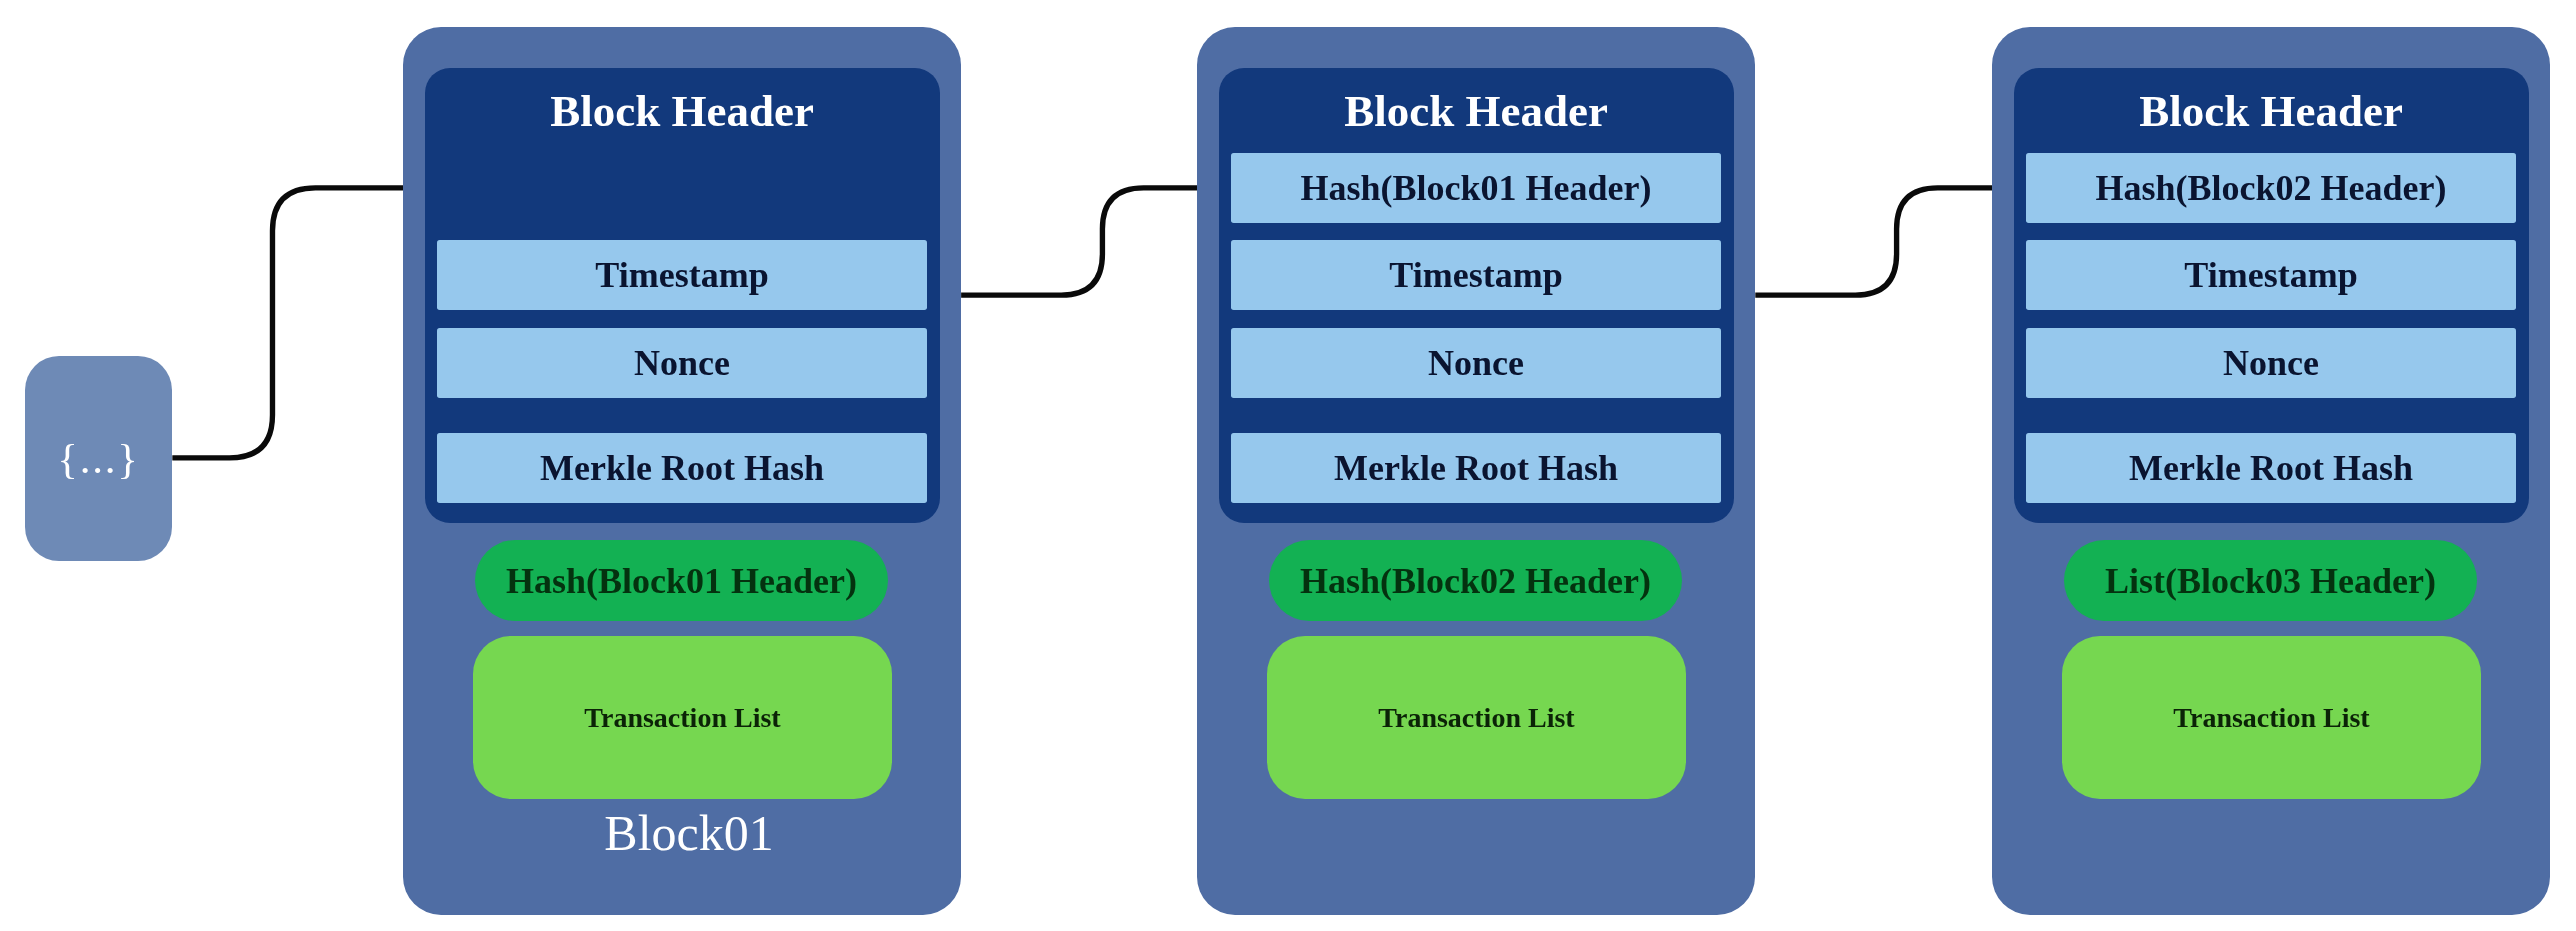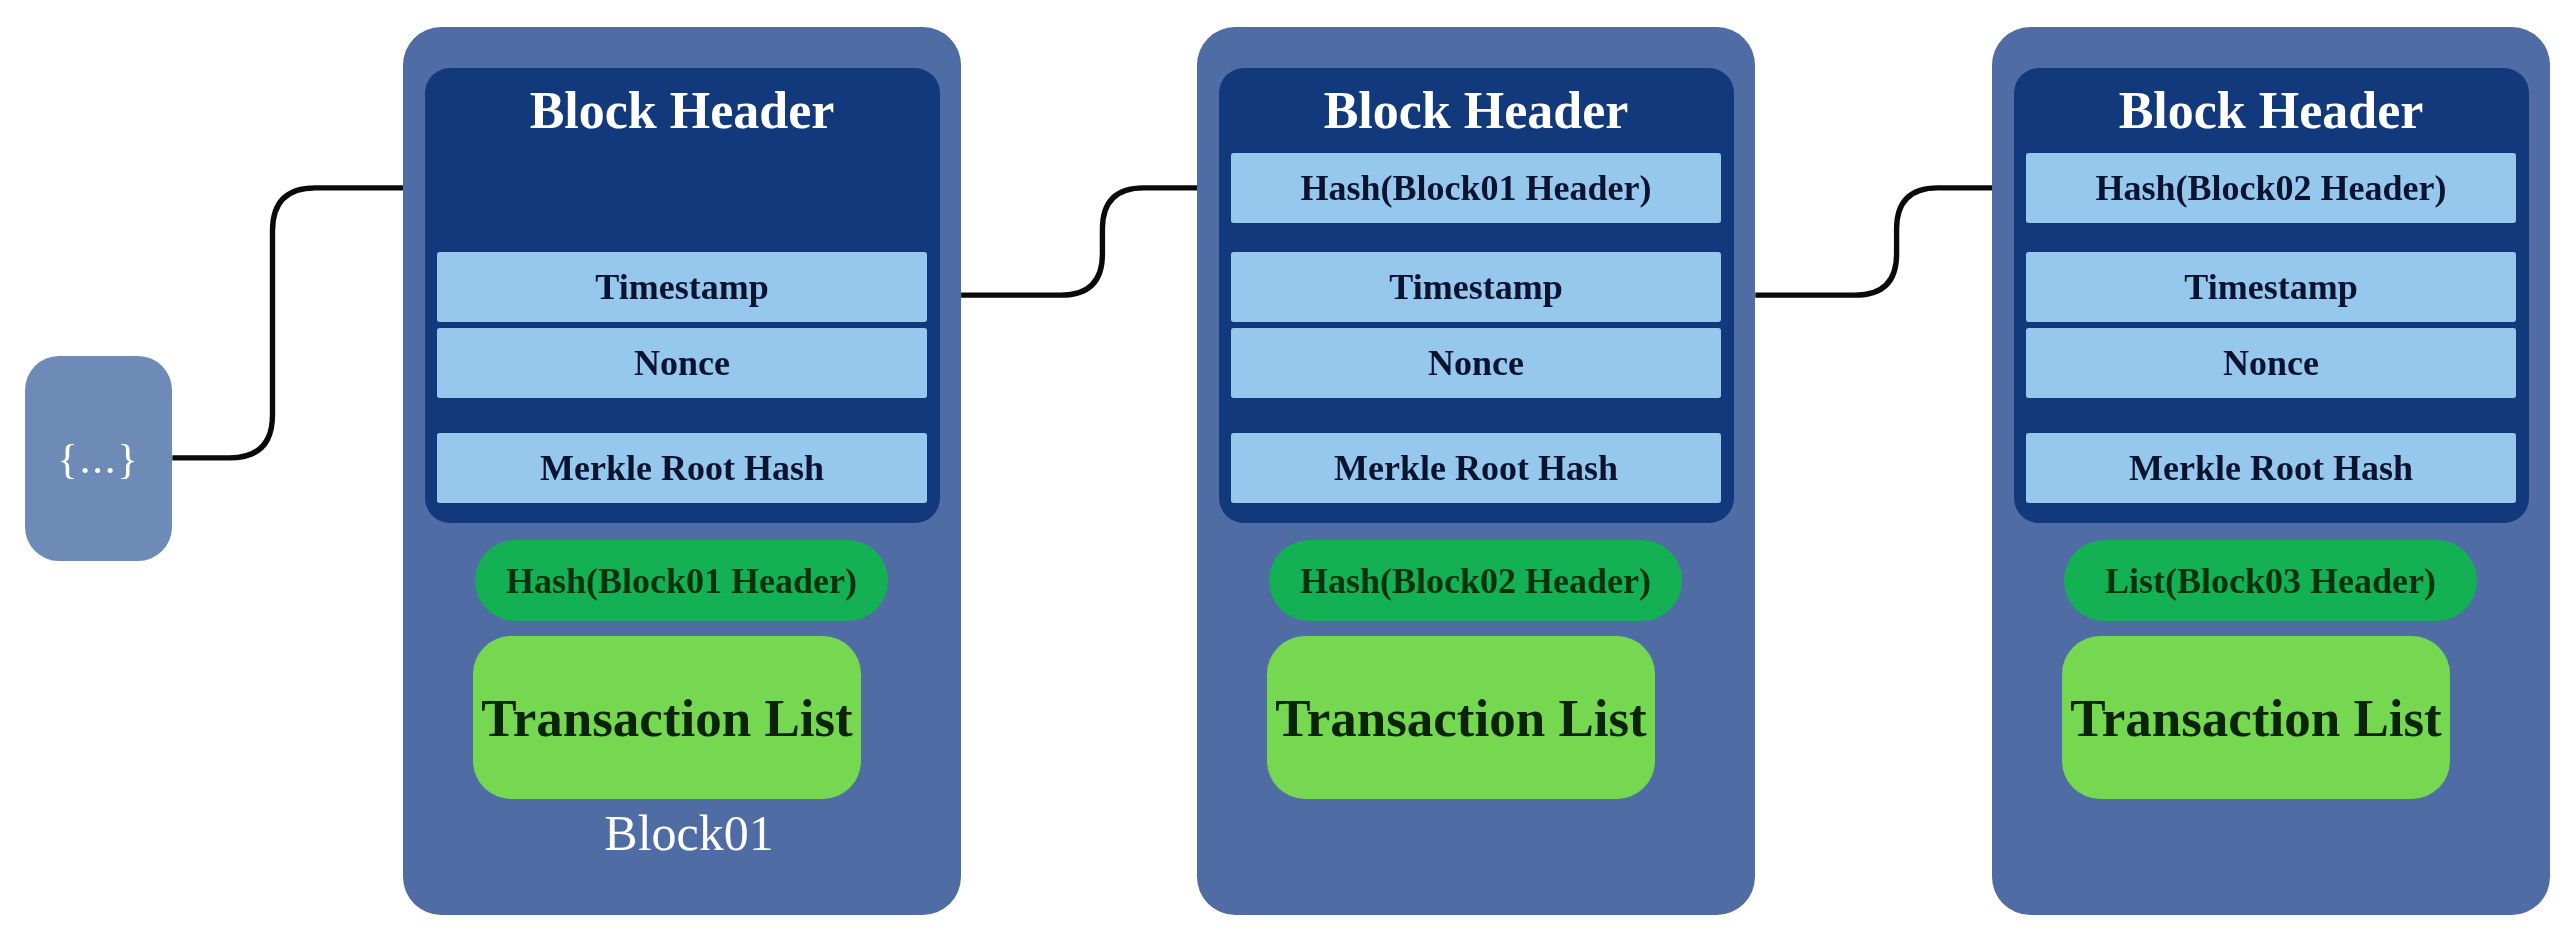--- a/index.html
+++ b/index.html
@@ -28,43 +28,43 @@
   .block.b1{left:403px}
   .block.b2{left:1197px}
   .block.b3{left:1992px}
   .header-panel{
     position:absolute;left:21.5px;top:41px;width:515px;height:455px;
     background:#12397c;border-radius:25px;
   }
   .header-title{
     position:absolute;left:0;right:0;top:0;height:85px;
     display:flex;align-items:center;justify-content:center;
-    color:#ffffff;font-weight:bold;font-size:52px;
+    color:#ffffff;font-weight:bold;font-size:45px;
   }
   .field{
     position:absolute;left:12.5px;width:490px;height:70px;
     background:#96c8ed;border-radius:2.7px;
     display:flex;align-items:center;justify-content:center;
     color:#0a1430;font-weight:bold;font-size:36px;white-space:nowrap;
   }
   .field.f1{top:85px}
-  .field.f2{top:184px}
+  .field.f2{top:172px}
   .field.f3{top:260px}
   .field.f4{top:365px}
   .hash-pill{
     position:absolute;left:72px;top:513px;width:413px;height:81px;
     background:#13b153;border-radius:41px;
     display:flex;align-items:center;justify-content:center;
     color:#04320f;font-weight:bold;font-size:36px;white-space:nowrap;
   }
   .tx-list{
-    position:absolute;left:70px;top:609px;width:388px;height:163px;
+    position:absolute;left:70px;top:609px;width:419px;height:163px;
     background:#76d750;border-radius:38px;
     display:flex;align-items:center;justify-content:center;
-    color:#0b2307;font-weight:bold;font-size:53px;
+    color:#0b2307;font-weight:bold;font-size:28px;
   }
   .block-label{
     position:absolute;left:14px;right:0;top:777px;height:57px;
     display:flex;align-items:center;justify-content:center;
     color:#ffffff;font-size:50px;
   }
   
   .connectors{
     position:absolute;left:0;top:0;width:2576px;height:931px;
     pointer-events:none;

